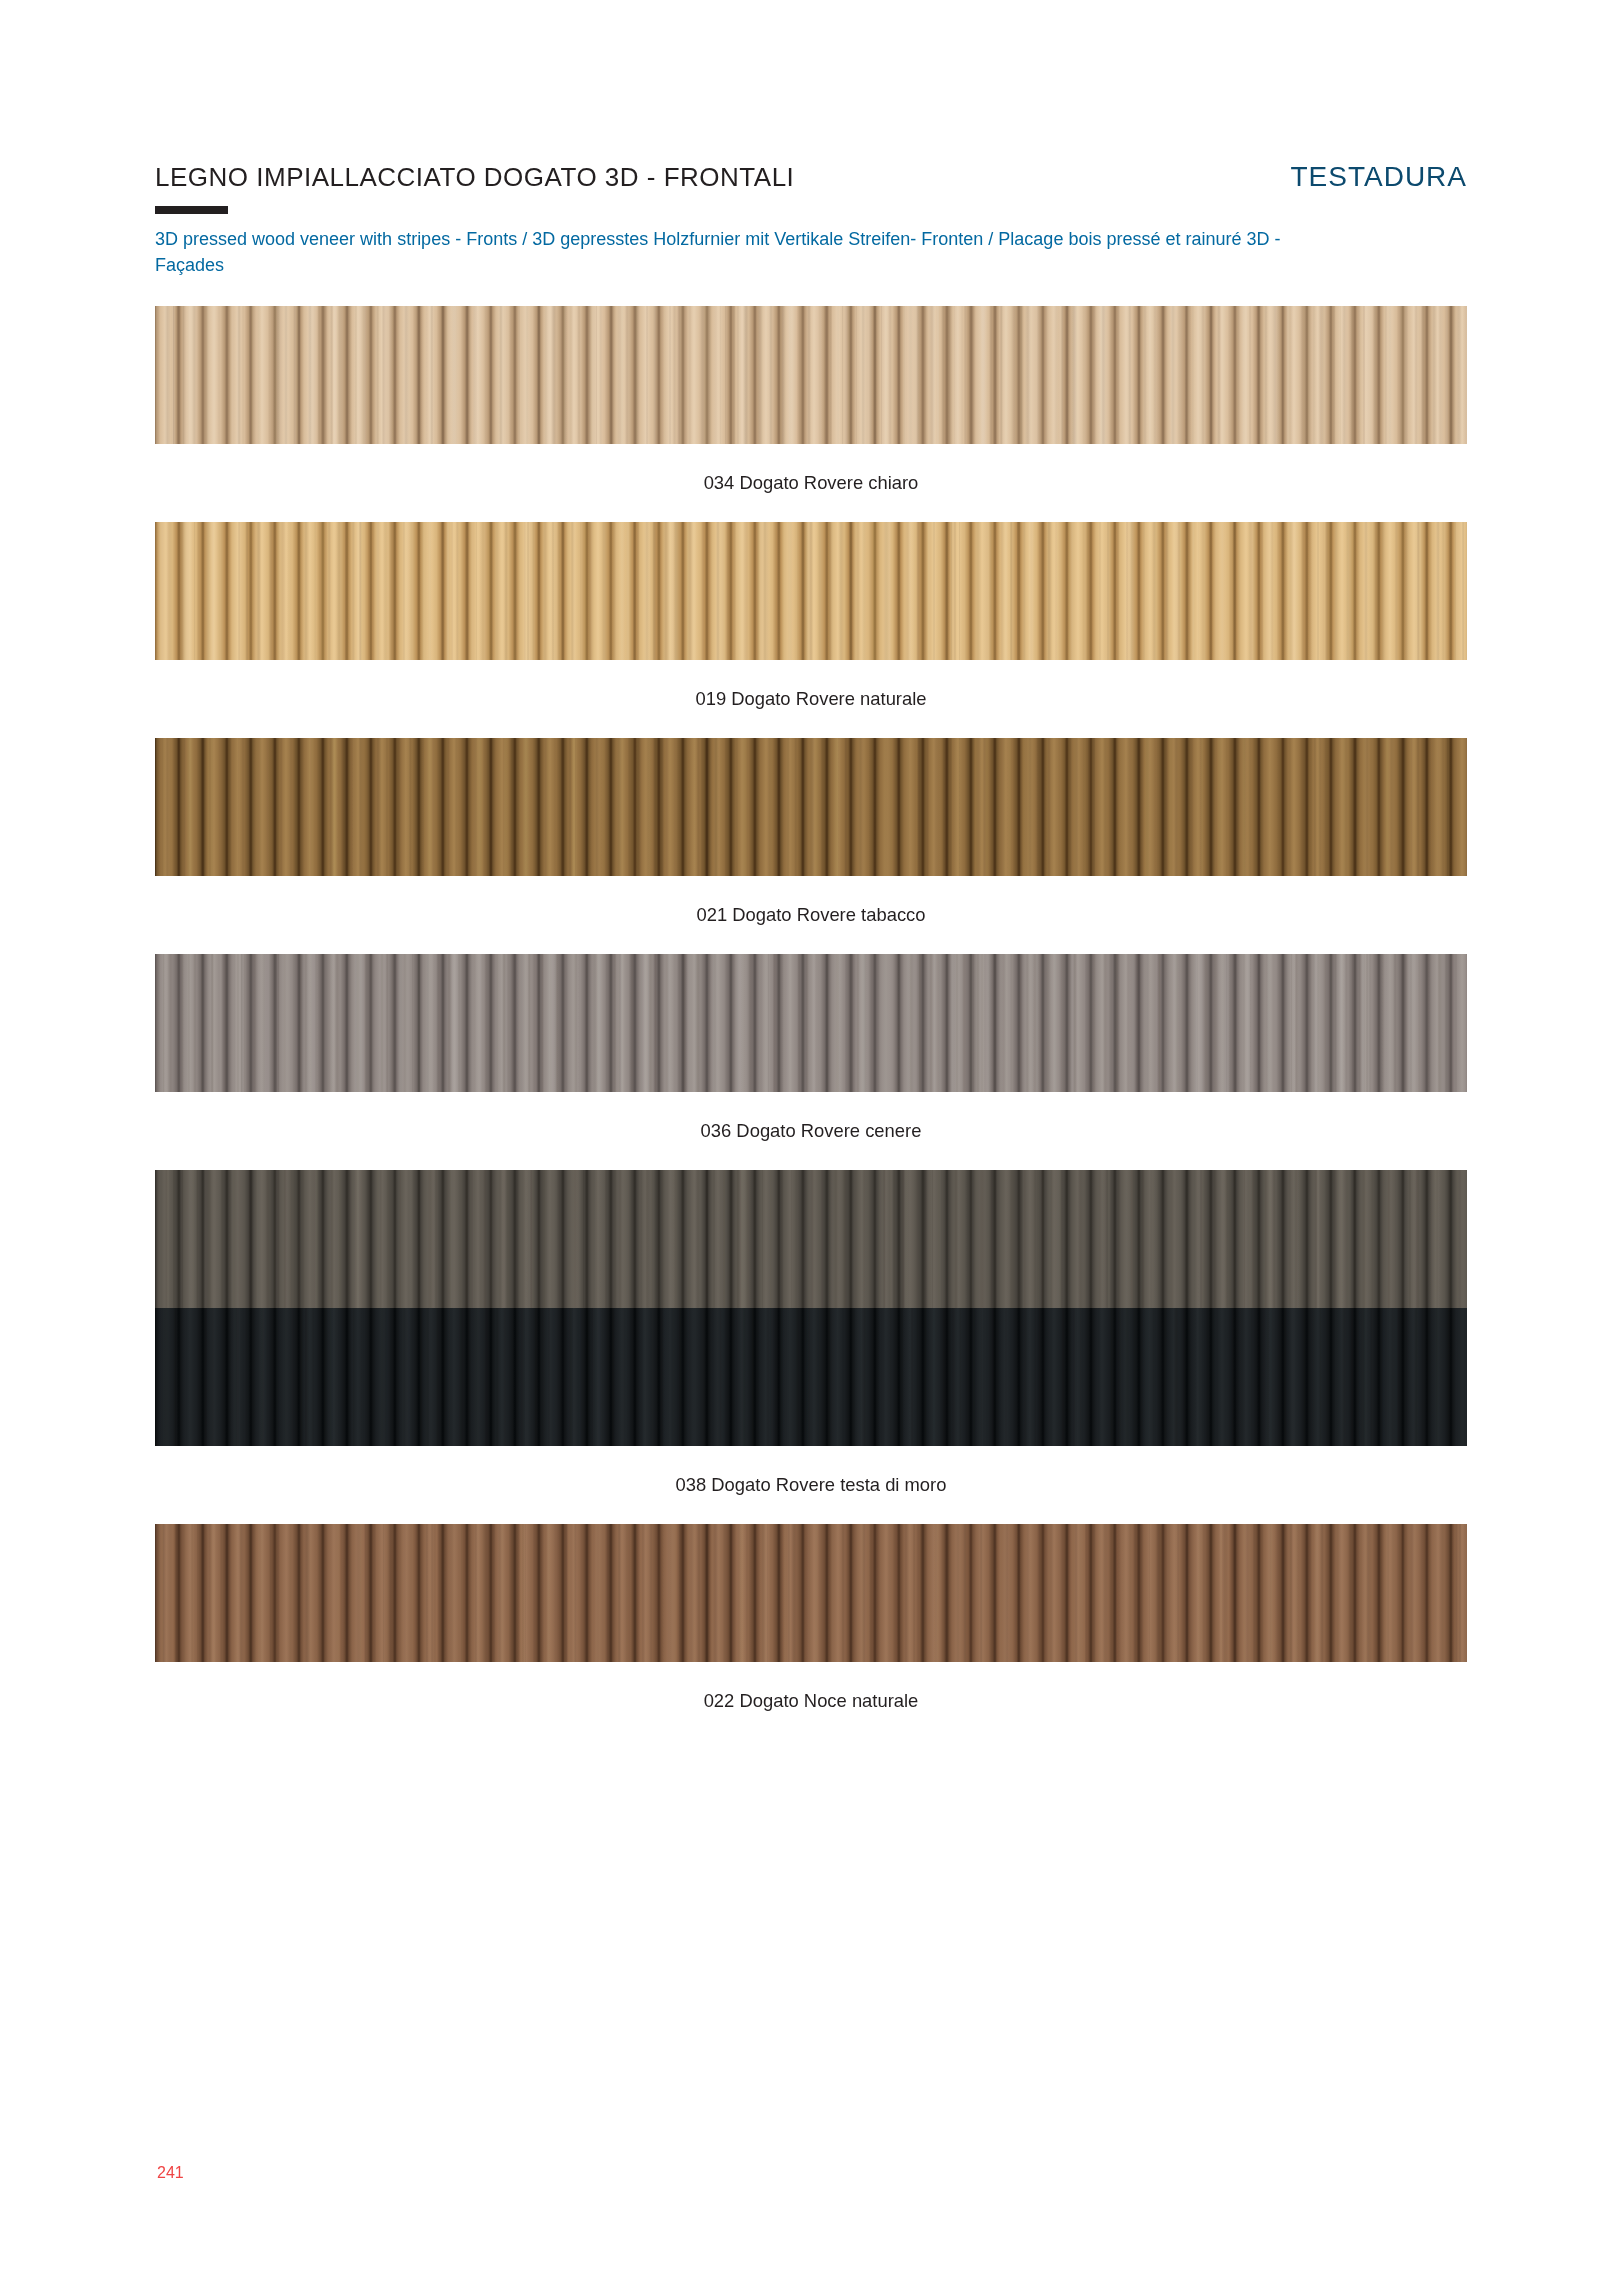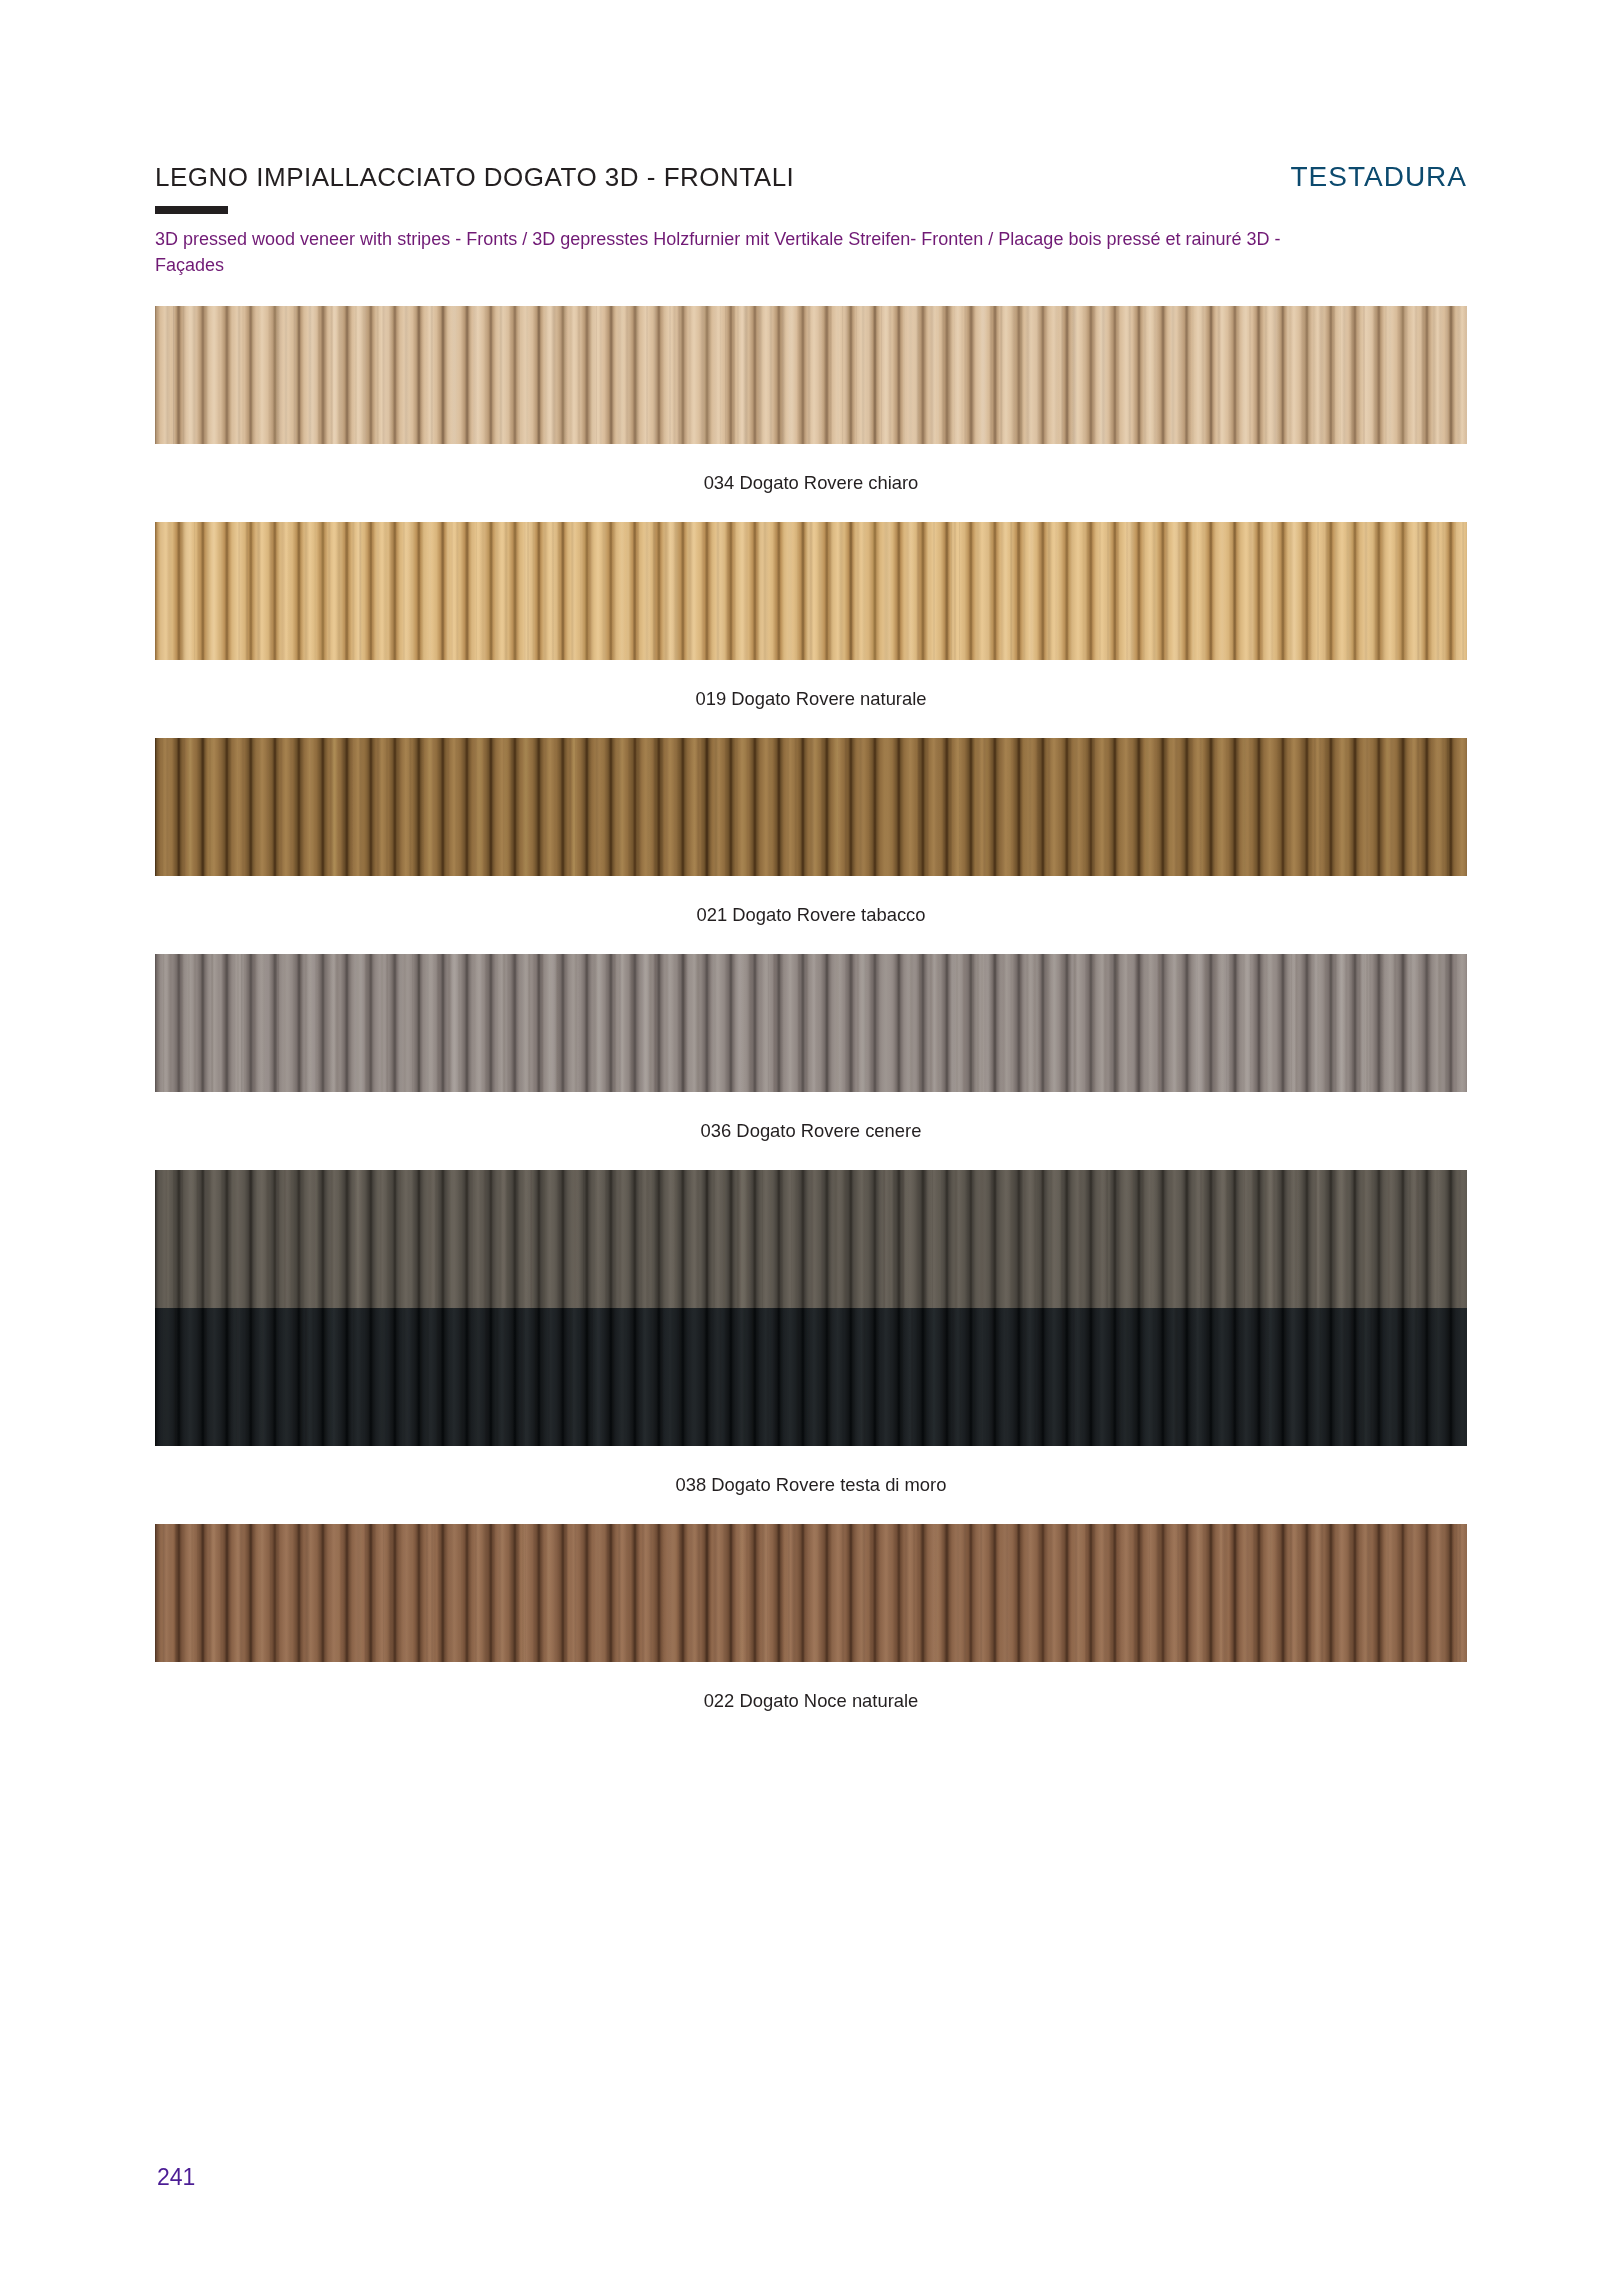--- a/index.html
+++ b/index.html
@@ -60,21 +60,21 @@
     background: #231f20;
   }
 
   .subtitle {
     position: absolute;
     left: 155px;
     top: 214px;
     width: 1169px;
     font-size: 18px;
     line-height: 26px;
-    color: #701a75;
+    color: #0369a1;
     font-weight: 400;
   }
 
   
   .samples {
     position: absolute;
     left: 155px;
     top: 294px;
     width: 1312px;
   }
@@ -111,22 +111,22 @@
     padding-top: 28px;
     padding-bottom: 28px;
     font-weight: 400;
   }
 
   
   .page-number {
     position: absolute;
     left: 157px;
     top: 2152px;
-    font-size: 23px;
-    color: #4c1d95;
+    font-size: 16px;
+    color: #ef4444;
   }
 </style>
 </head>
 <body>
 
 <div class="page">
 
   <div class="header">
     <div class="header-title">LEGNO IMPIALLACCIATO DOGATO 3D - FRONTALI</div>
     <div class="header-brand">TESTADURA</div>

